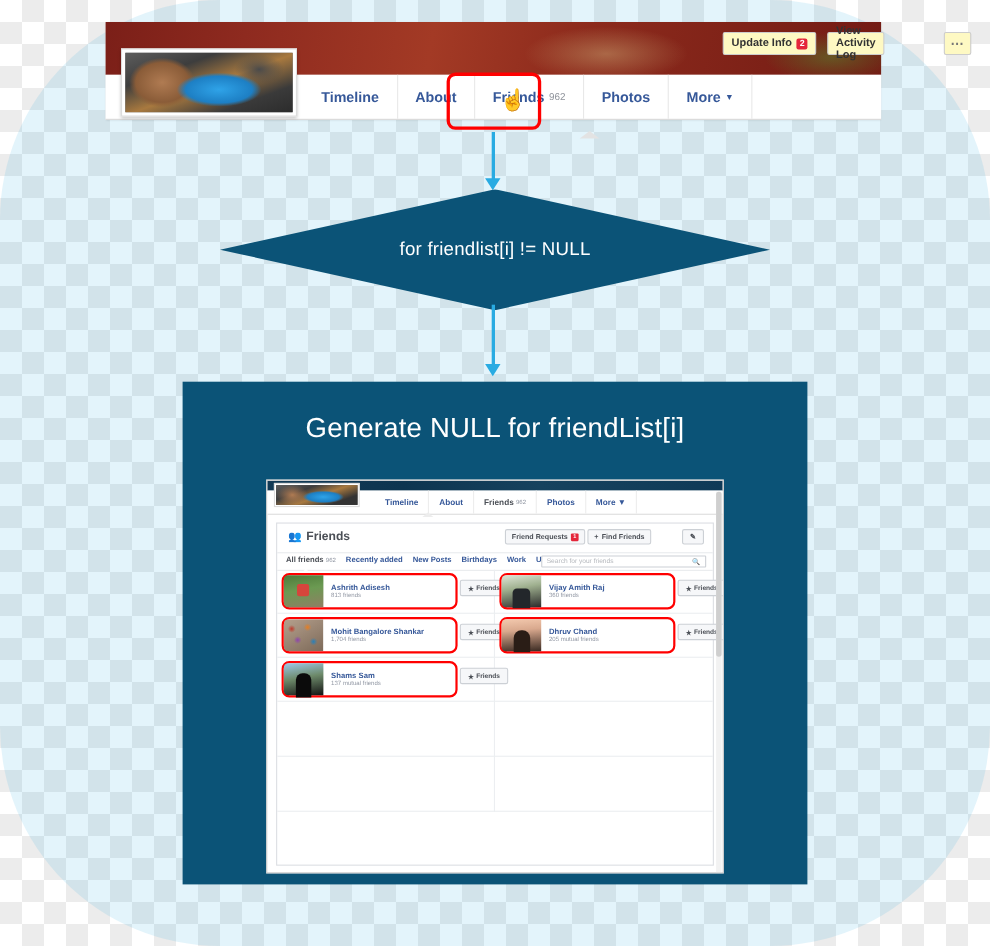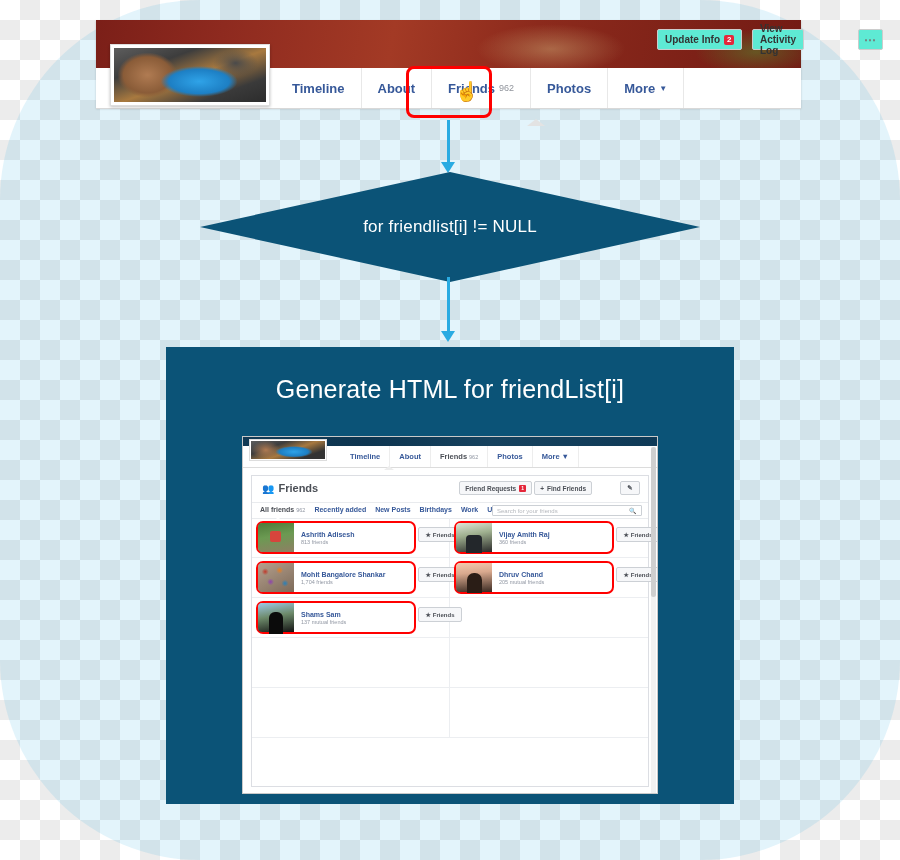--- a/index.html
+++ b/index.html
@@ -53,21 +53,21 @@
       linear-gradient(160deg,#5d5d5d 0%,#3d3d3d 28%,#a8793f 52%,#3a3a3a 78%,#2c2c2c 100%);
     background-color:#4a4a4a;
   }
   #fb-name{
     position:absolute;left:158px;top:11px;
     font-size:20px;font-weight:bold;color:#fff;letter-spacing:.2px;
     text-shadow:0 1px 2px rgba(0,0,0,.55);
   }
   .hdr-btn{
     position:absolute;top:9px;height:21px;
-    background:#5eead4;border:1px solid #ccc;border-radius:2px;
+    background:#fef9c3;border:1px solid #ccc;border-radius:2px;
     font-size:10px;color:#333;font-weight:bold;
     display:flex;align-items:center;justify-content:center;gap:4px;
     padding:0 7px;box-sizing:border-box;
   }
   #btn-update{left:561px;}
   #btn-activity{left:656px;}
   #btn-more-hdr{left:762px;width:25px;letter-spacing:1px;color:#777;font-size:12px;}
   .badge-red{
     background:#e4263a;color:#fff;border-radius:2px;
     font-size:8px;font-weight:bold;padding:1px 3px;line-height:1;
@@ -301,21 +301,21 @@
 
 <div id="diamond-wrap">
   <div id="diamond-shape"></div>
   <div id="diamond-text" class="nosel">for friendlist[i] != NULL</div>
 </div>
 
 <div class="arrow-line" id="arrow2-line"></div>
 <div class="arrow-head" id="arrow2-head"></div>
 
 <div id="blue-box">
-  <div id="blue-box-title" class="nosel">Generate HTML for friendList[i]</div>
+  <div id="blue-box-title" class="nosel">Generate NULL for friendList[i]</div>
 </div>
 
 <div id="inner-shot">
   <div id="inner-topstrip"></div>
 
   <div id="inner-navbar">
     <div id="inner-avatar">
         <div class="ph"></div>
       </div>
     <div id="inner-tabs">

